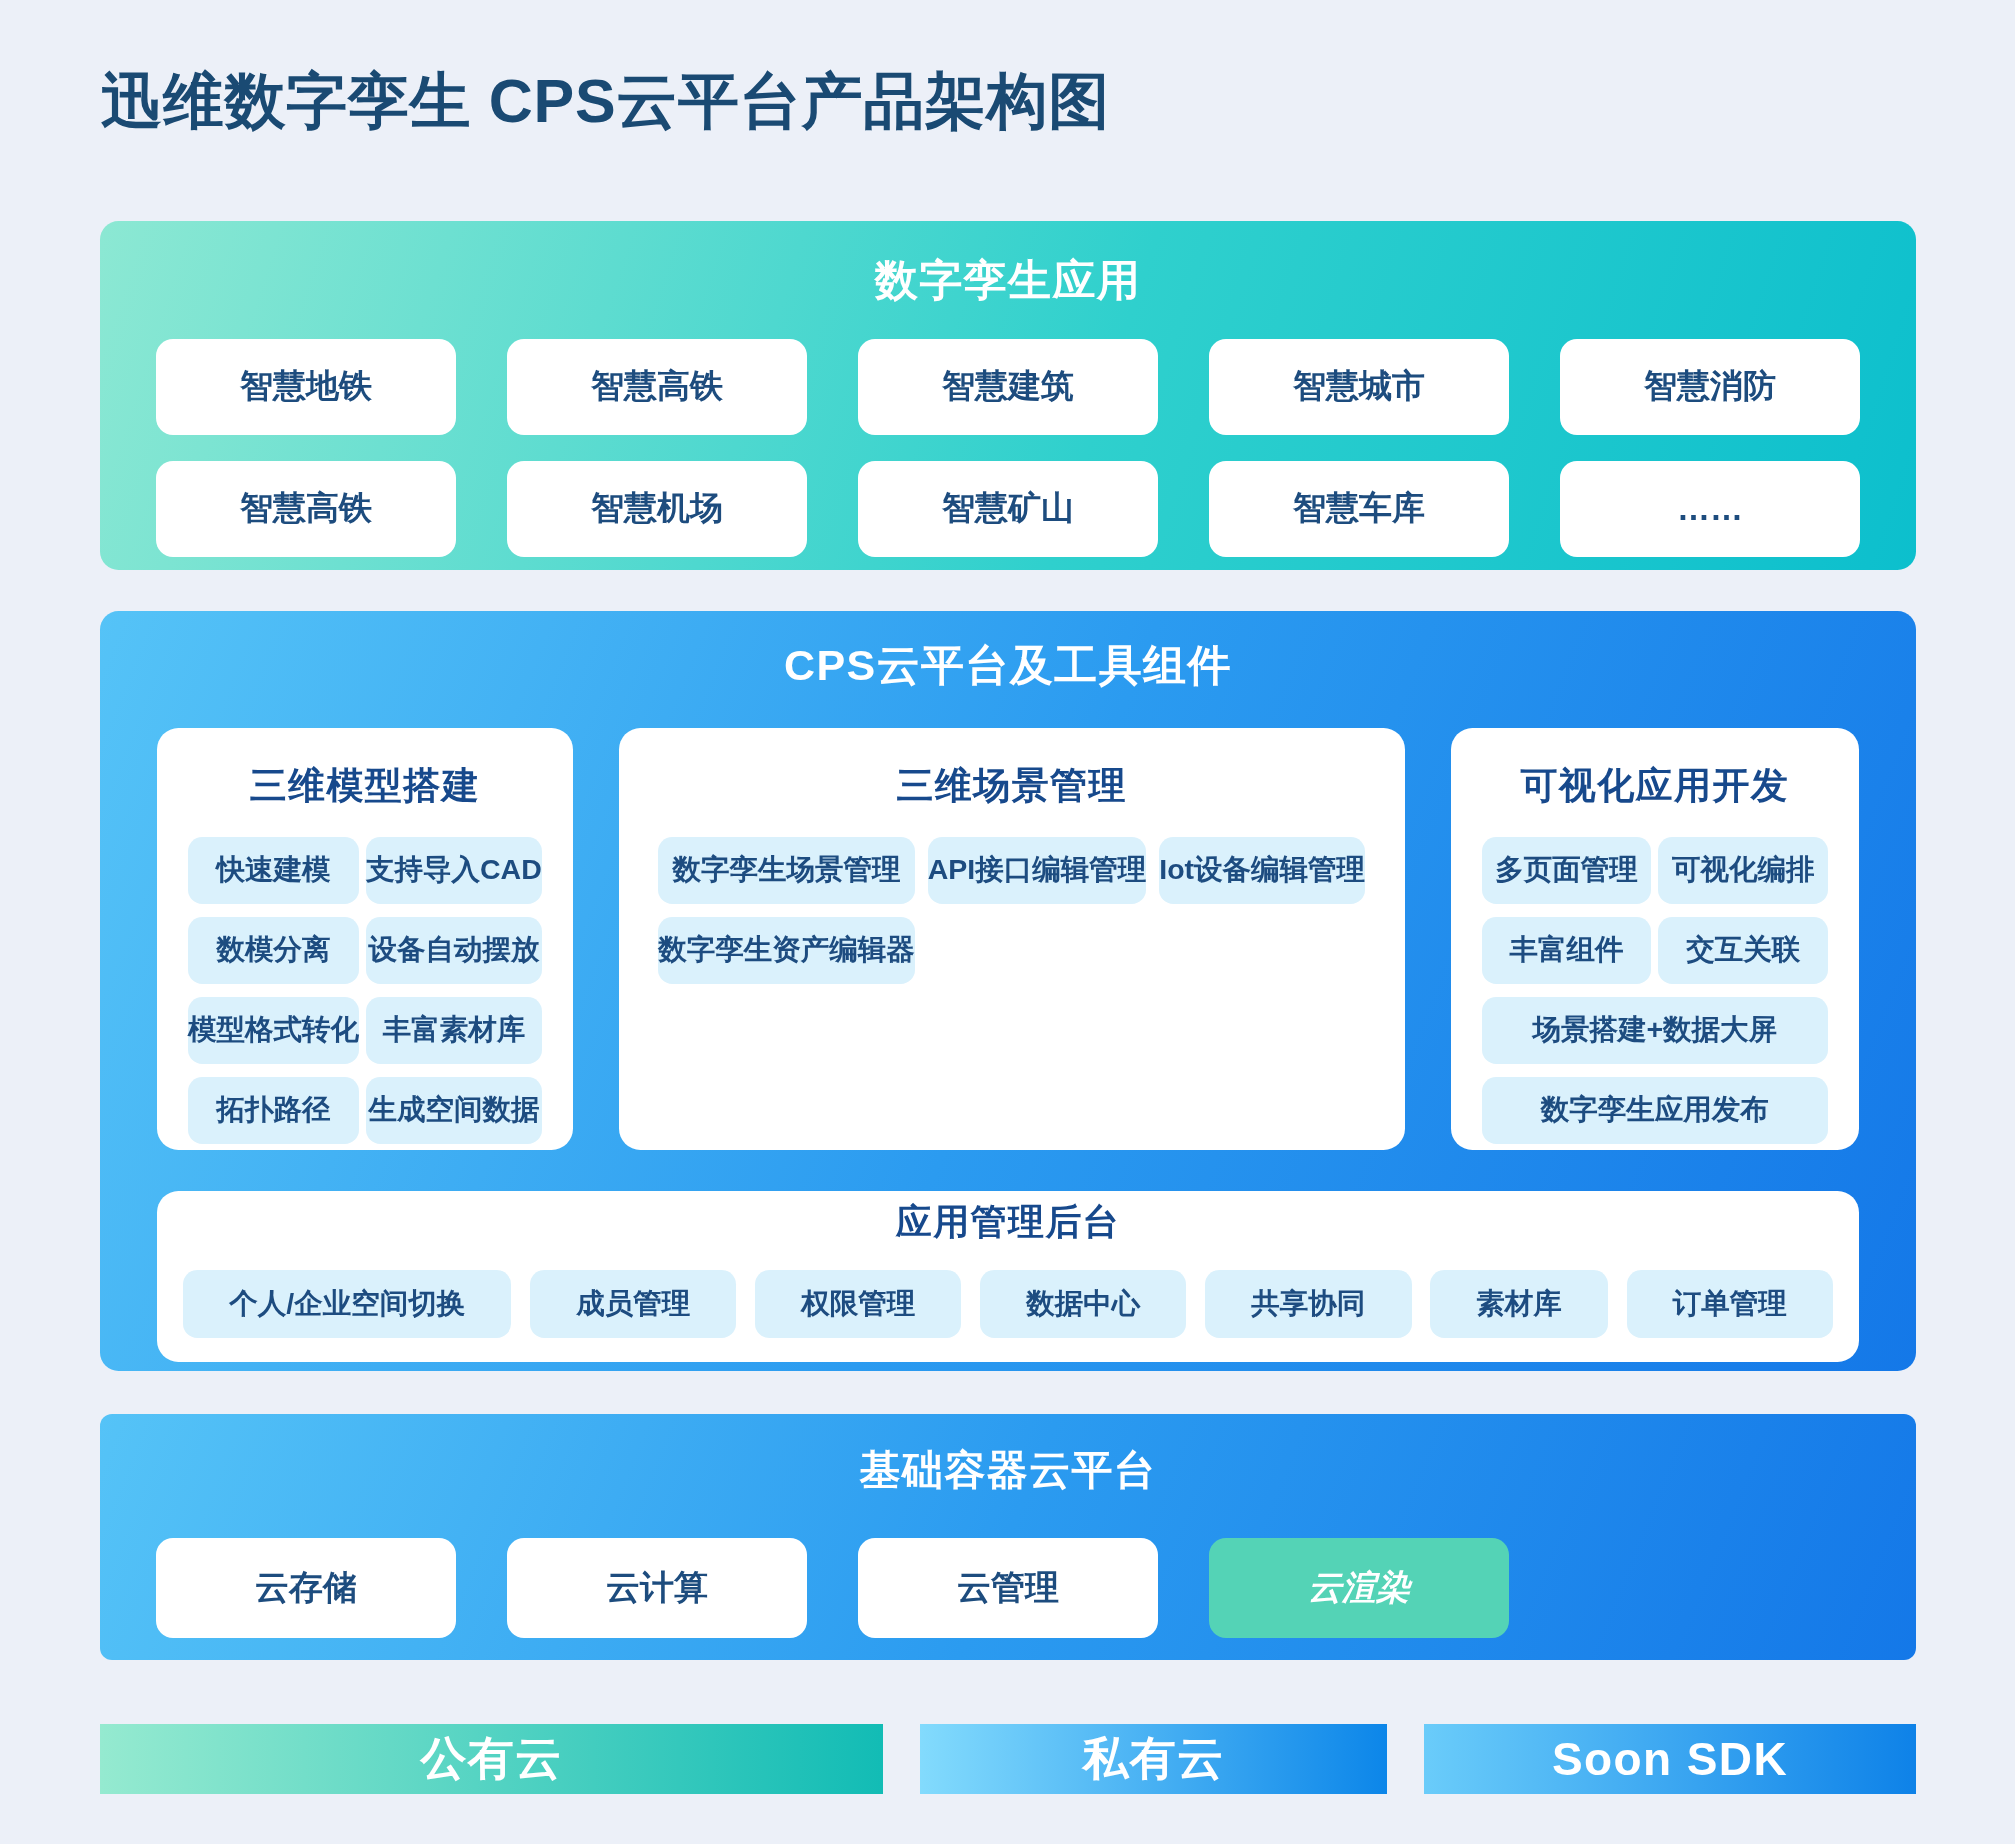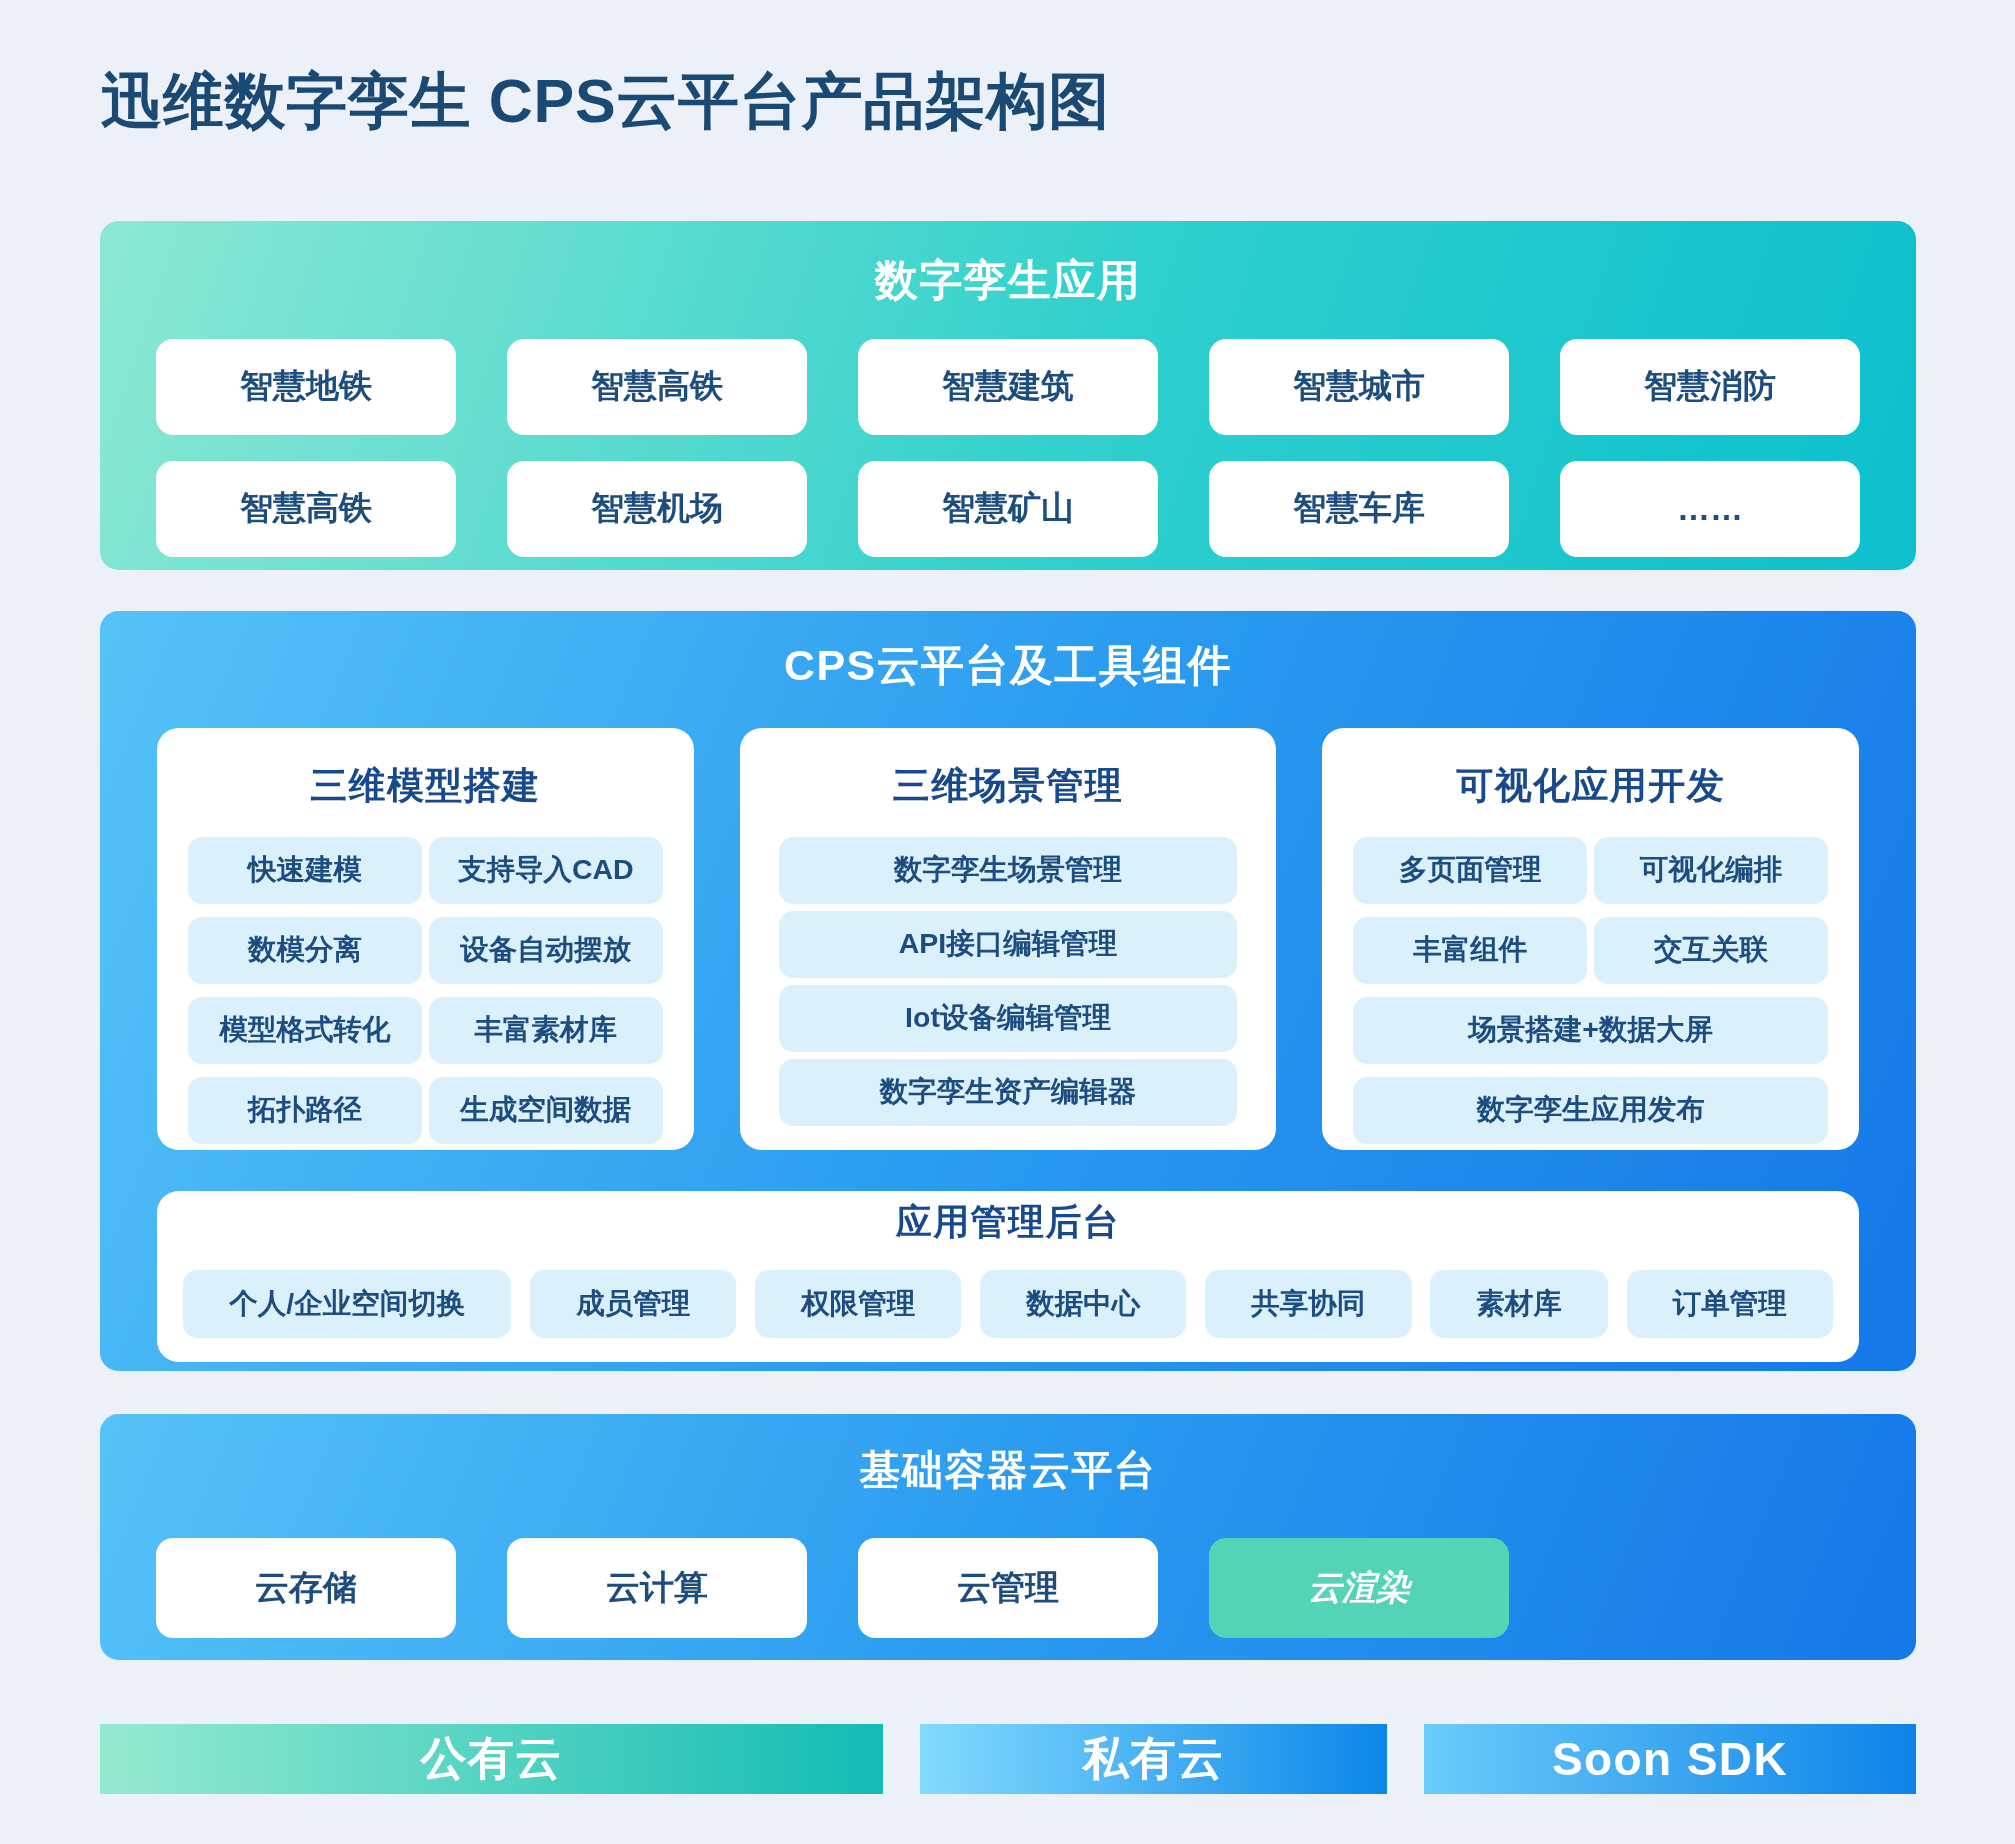--- a/index.html
+++ b/index.html
@@ -50,40 +50,41 @@
     display:flex;gap:46px;height:422px;
   }
   .card{
     flex:1;background:#ffffff;border-radius:21.4px;
     padding:28.5px 31px 0;box-sizing:border-box;
   }
   .card-title{
     text-align:center;font-size:37px;font-weight:bold;color:#17498c;margin-top:4.3px;letter-spacing:1.4px;
   }
   .grid2{margin-top:26px;display:grid;grid-template-columns:1fr 1fr;gap:13px 7px;}
-  .grid1{margin-top:26px;display:grid;grid-template-columns:1fr;gap:7px;padding:0 8.5px;}
+  .grid1{margin-top:26px;display:grid;grid-template-columns:1fr 1fr 1fr;gap:13px;padding:0 8.5px;}
   .span2{grid-column:1 / -1;}
   .pill-sm{
     height:67px;border-radius:14.2px;background:#daf1fc;
     font-size:28.5px;font-weight:bold;color:#1d4c80;white-space:nowrap;
   }
   .admin{
     margin:41px 57px 0;height:171px;background:#ffffff;border-radius:21.4px;
     padding-top:7px;box-sizing:border-box;
   }
   .admin-title{margin-top:0;font-size:36px;}
   .admin-row{
     display:flex;gap:18.5px;margin:23px 26px 0;
   }
   .admin-row .pill-sm{flex:1 1 auto;height:68px;padding:0 27px;}
 
   
   .sec-base{
     top:1414px;height:246px;
     background:linear-gradient(112deg,#55c3f7 0%,#2b9bf0 50%,#1478e8 100%);
+    border-radius:12px;
   }
   .sec-base .sec-head{padding-top:28.5px;font-size:41px;}
   .base-grid{
     margin:40px 56px 0;
     display:grid;grid-template-columns:repeat(5,1fr);gap:51px;
   }
   .pill-xl{
     height:100px;border-radius:17px;background:#ffffff;
     font-size:34px;font-weight:bold;color:#1d4c7e;
   }

